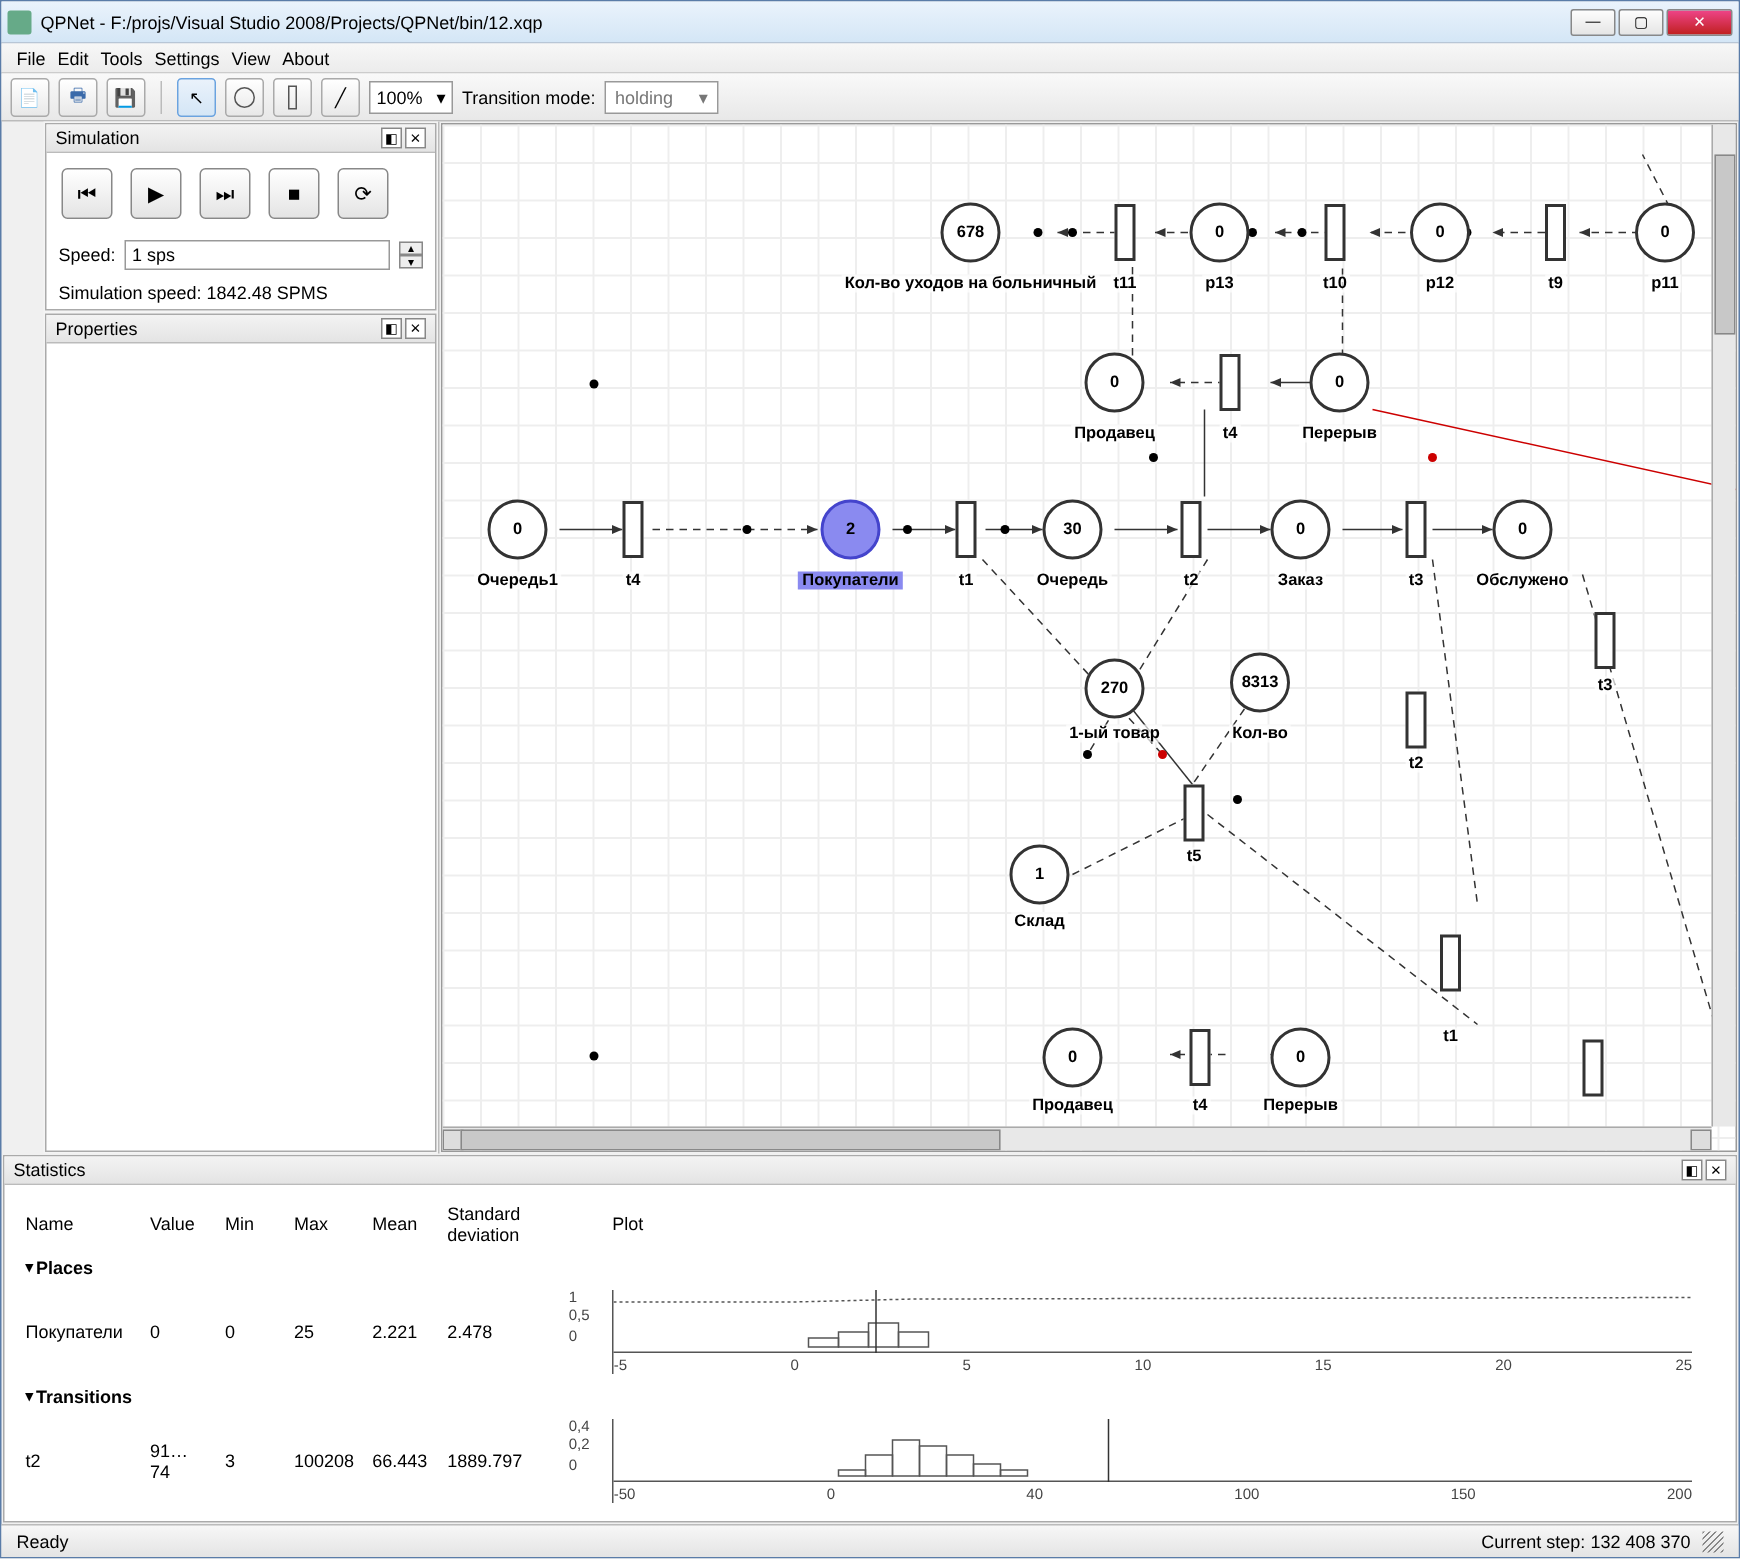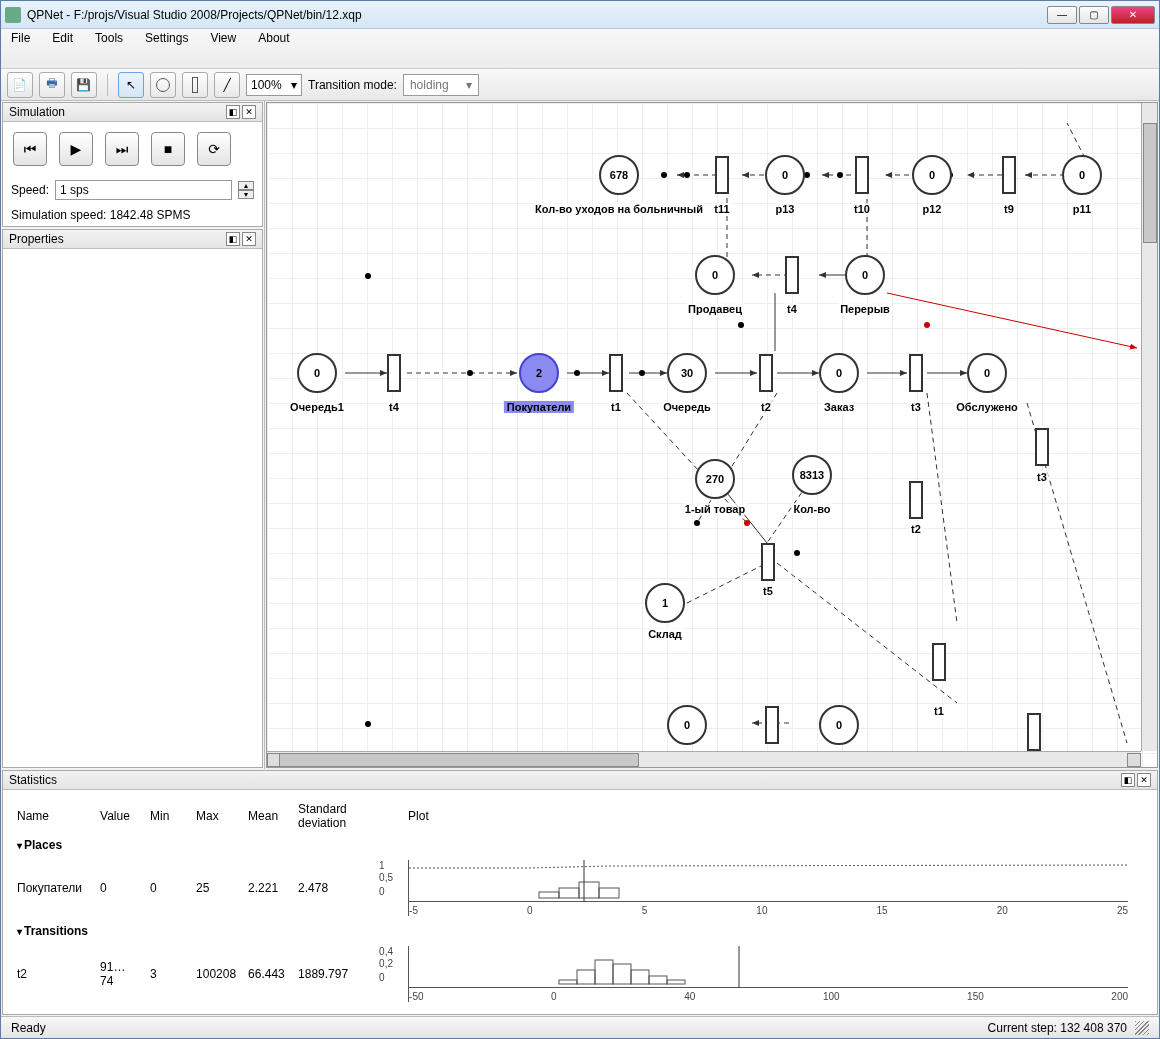--- a/index.html
+++ b/index.html
@@ -5,31 +5,31 @@
 * { box-sizing: border-box; margin: 0; padding: 0; }
 body { font-family: "Segoe UI", Tahoma, sans-serif; font-size: 12px; background: #fff; overflow: hidden; }
 .window { width: 1160px; height: 1039px; border: 1px solid #5a7ca8; display: flex; flex-direction: column; background: #f0f0f0; }
 .titlebar { height: 28px; background: linear-gradient(#eaf3fc,#d4e6f6); display: flex; align-items: center; padding: 0 4px; border-bottom: 1px solid #b8c6d6; }
 .titlebar .app-icon { width: 16px; height: 16px; margin-right: 6px; background: #6a8; border-radius: 2px; }
 .titlebar .title { flex: 1; font-size: 12px; }
 .winbtns { display: flex; gap: 2px; }
 .winbtn { width: 30px; height: 18px; background: linear-gradient(#fdfdfd,#e5e5e5); border: 1px solid #888; border-radius: 2px; display: flex; align-items: center; justify-content: center; font-size: 10px; }
 .winbtn.close { background: linear-gradient(#e48,#c02020); color: #fff; width: 44px; }
 
-.menubar { height: 40px; background: linear-gradient(#f7f7f7,#ececec); display: flex; padding: 0 6px; gap: 14px; border-bottom: 1px solid #ccc; }
+.menubar { height: 20px; background: linear-gradient(#f7f7f7,#ececec); display: flex; align-items: center; padding: 0 6px; border-bottom: 1px solid #ccc; }
 .menubar span { padding: 2px 4px; cursor: default; }
 
 .toolbar { height: 32px; background: linear-gradient(#f9f9f9,#e8e8e8); display: flex; align-items: center; padding: 2px 6px; gap: 6px; border-bottom: 1px solid #bbb; }
 .tbtn { width: 26px; height: 26px; border: 1px solid #aaa; border-radius: 3px; background: linear-gradient(#fff,#e8e8e8); display:flex; align-items:center; justify-content:center; }
 .sep { width: 1px; height: 22px; background: #bbb; margin: 0 4px; }
 .zoom { width: 56px; height: 22px; border: 1px solid #999; background: #fff; display:flex; align-items:center; padding:0 4px; justify-content:space-between; }
 .lbl { font-size: 12px; }
 .combo { width: 76px; height: 22px; border: 1px solid #999; background: #fff; color:#777; display:flex; align-items:center; padding:0 6px; justify-content:space-between; }
 
-.body { flex: 1; display: flex; min-height: 0; }
+.body { flex: 1; display: flex; min-height: 0; padding-left: 28px; }
 .leftcol { width: 264px; display:flex; flex-direction:column; border-right:1px solid #bbb; background:#f4f4f4; }
 .panel { border: 1px solid #aaa; margin: 1px; background:#fff; display:flex; flex-direction:column; }
 .panel-hdr { background: linear-gradient(#f3f3f3,#e4e4e4); border-bottom:1px solid #bbb; padding: 2px 6px; font-size:12px; display:flex; align-items:center; }
 .panel-hdr .hdr-title{ flex:1; }
 .panel-hdr .hbtn{ width:14px; height:14px; border:1px solid #888; background:#fff; margin-left:2px; font-size:9px; text-align:center; line-height:12px; }
 
 .simbtns { display:flex; gap:12px; padding:10px; }
 .simbtn { width:34px; height:34px; border:1px solid #888; border-radius:4px; background:linear-gradient(#fff,#e4e4e4); display:flex; align-items:center; justify-content:center; font-size:14px; }
 .speedrow{ display:flex; align-items:center; padding:4px 8px; gap:6px; }
 .speedrow input{ flex:1; height:20px; border:1px solid #999; padding:0 4px; font-size:12px; }

